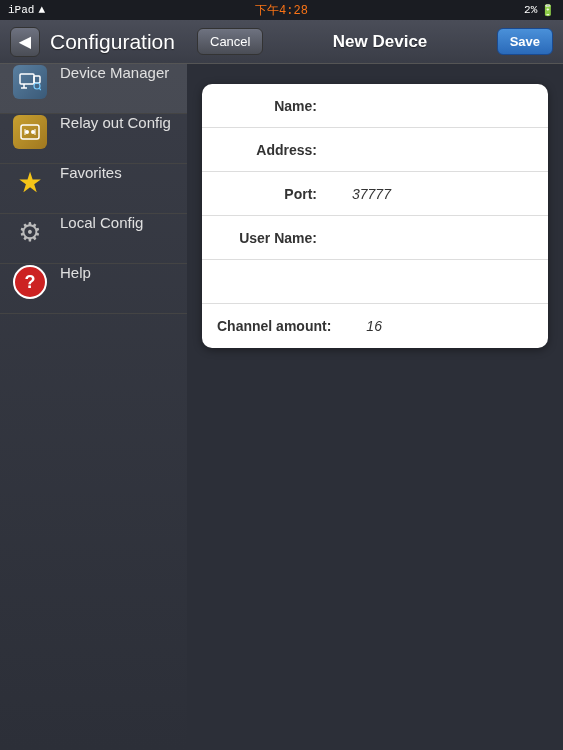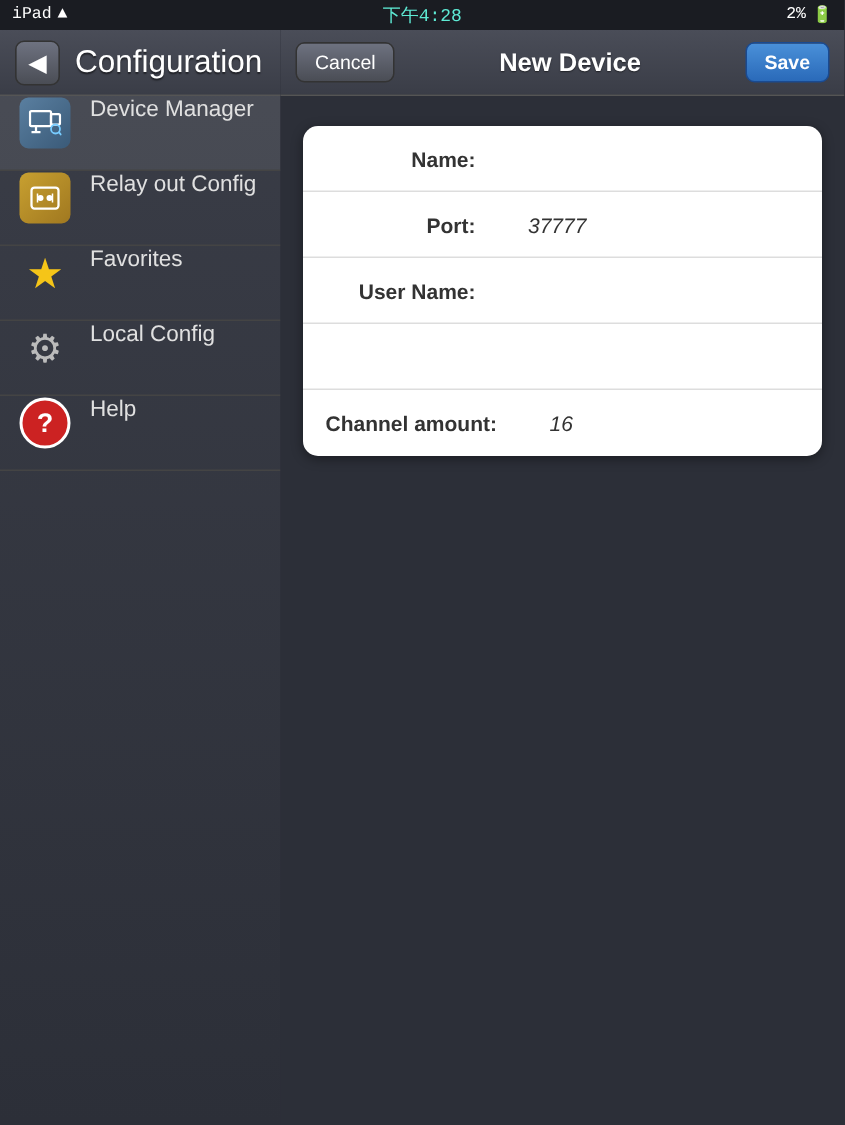--- a/index.html
+++ b/index.html
@@ -20,21 +20,21 @@
       display: flex;
       align-items: center;
       justify-content: space-between;
       padding: 0 8px;
       font-size: 11px;
       color: #fff;
       font-family: Liberation Mono, monospace;
     }
 
     .status-left { display: flex; align-items: center; gap: 4px; }
-    .status-center { position: absolute; left: 50%; transform: translateX(-50%); font-size: 12px; color: #5eead4; }
+    .status-center { position: absolute; left: 50%; transform: translateX(-50%); font-size: 12px; color: #f97316; }
     .status-right { display: flex; align-items: center; gap: 4px; font-size: 11px; }
 
     
     #main-layout {
       display: flex;
       width: 100%;
       height: 730px;
     }
 
     
@@ -346,20 +346,24 @@
       <button class="save-button">Save</button>
     </div>
 
     <div id="form-card">
 
       <div class="form-row">
         <span class="form-label">Name:</span>
         <input class="form-input" type="text" style="">
       </div>
 
+      <div class="form-row">
+        <span class="form-label">Address:</span>
+        <input class="form-input" type="text" style="">
+      </div>
 
       <div class="form-row">
         <span class="form-label">Port:</span>
         <span class="form-value">37777</span>
       </div>
 
       <div class="form-row">
         <span class="form-label">User Name:</span>
         <input class="form-input" type="text" style="">
       </div>

